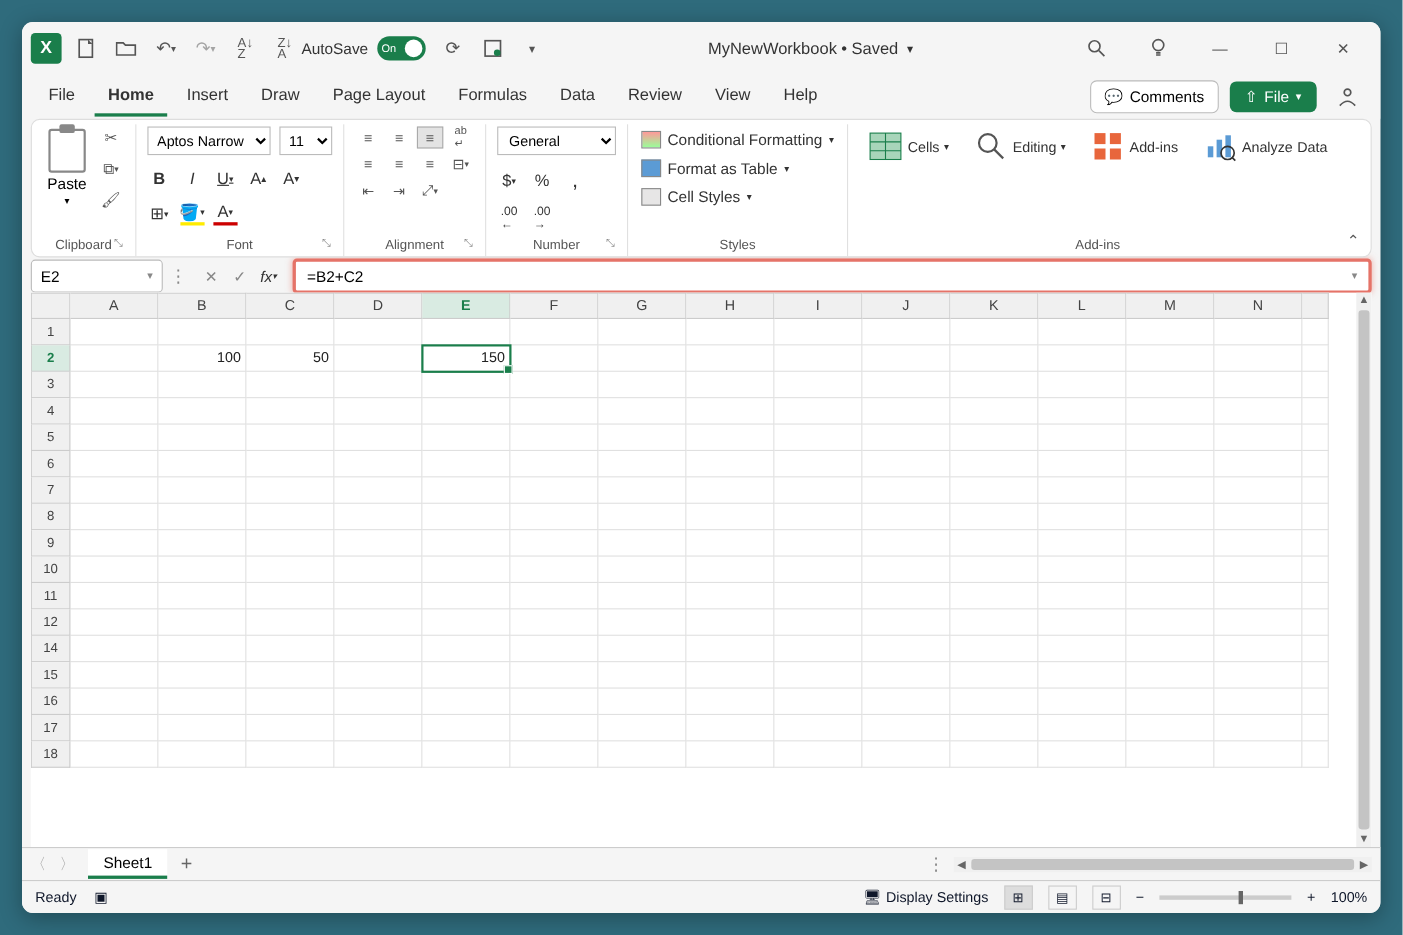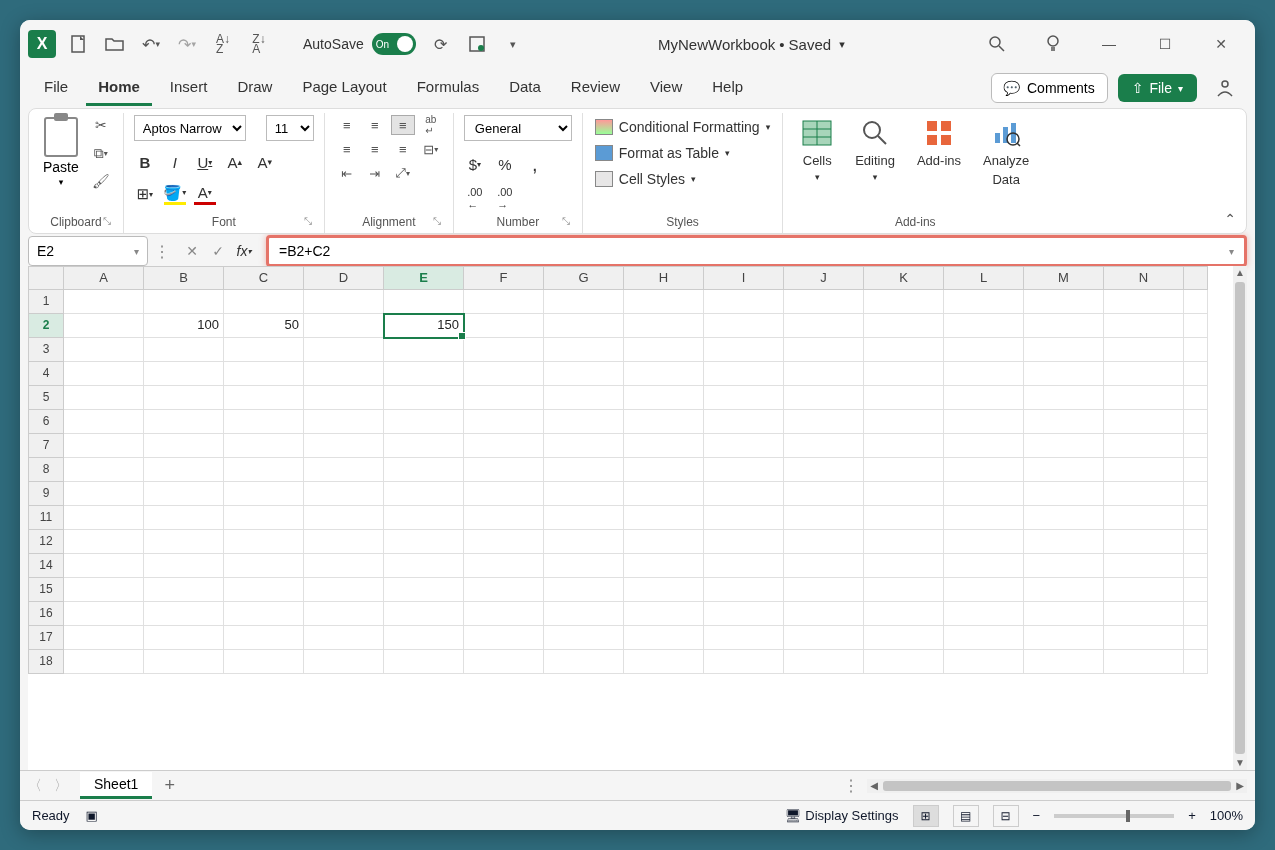--- a/index.html
+++ b/index.html
@@ -4,21 +4,21 @@
 <style>
 * { box-sizing: border-box; margin: 0; padding: 0; font-family: "Segoe UI", Arial, sans-serif; }
 body { background: #2f6b7c; width: 1275px; height: 850px; padding: 20px; }
 .window { width: 1235px; height: 810px; background: #f5f5f5; border-radius: 10px; overflow: hidden; display: flex; flex-direction: column; box-shadow: 0 4px 20px rgba(0,0,0,0.3); }
 
 
 .titlebar { height: 48px; display: flex; align-items: center; padding: 0 8px; background: #f5f5f5; }
 .excel-logo { width: 28px; height: 28px; background: #1a7e4b; border-radius: 4px; display: flex; align-items: center; justify-content: center; color: #fff; font-weight: bold; font-size: 16px; margin-right: 12px; }
 .qat { display: flex; gap: 14px; align-items: center; }
 .qat-item { width: 22px; height: 22px; display: flex; align-items: center; justify-content: center; color: #555; cursor: pointer; font-size: 16px; }
-.autosave-wrap { display: flex; align-items: center; gap: 8px; margin-left: 33px; text-align: center; }
+.autosave-wrap { display: flex; align-items: center; gap: 8px; margin-left: 4px; text-align: center; }
 .autosave-label { font-size: 14px; color: #333; }
 .toggle { width: 44px; height: 22px; background: #1a7e4b; border-radius: 11px; position: relative; display: flex; align-items: center; padding: 0 4px; color: #fff; font-size: 10px; }
 .toggle::after { content: ""; position: absolute; right: 3px; width: 16px; height: 16px; background: #fff; border-radius: 50%; }
 .title-center { flex: 1; text-align: center; font-size: 15px; color: #333; display: flex; align-items: center; justify-content: center; gap: 4px; }
 .title-right { display: flex; align-items: center; gap: 20px; padding-right: 8px; }
 .win-btn { width: 36px; height: 30px; display: flex; align-items: center; justify-content: center; color: #555; cursor: pointer; font-size: 14px; }
 
 
 .tabs { height: 40px; display: flex; align-items: center; padding: 0 12px; gap: 6px; background: #f5f5f5; justify-content: space-between; }
 .tab { padding: 8px 12px; font-size: 15px; color: #333; cursor: pointer; border-bottom: 3px solid transparent; }
@@ -32,31 +32,31 @@
 .rgroup { border-right: 1px solid #e0e0e0; padding: 2px 10px 0 10px; display: flex; flex-direction: column; }
 .rgroup-body { flex: 1; display: flex; align-items: flex-start; gap: 6px; }
 .rgroup-label { font-size: 12px; color: #555; text-align: center; padding: 2px 0 4px 0; position: relative; }
 .rgroup-label::after { content: "⤢"; position: absolute; right: 2px; font-size: 10px; color: #888; transform: rotate(90deg); }
 .rgroup-label.nolaunch::after { content: ""; }
 .paste-big { display: flex; flex-direction: column; align-items: center; gap: 2px; padding: 2px 4px; }
 .paste-icon { width: 34px; height: 40px; border: 2px solid #888; border-radius: 3px; position: relative; background: #fff; }
 .paste-icon::before { content: ""; position: absolute; top: -6px; left: 8px; width: 14px; height: 8px; background: #888; border-radius: 2px; }
 .small-col { display: flex; flex-direction: column; gap: 8px; }
 .small-btn { width: 24px; height: 20px; display: flex; align-items: center; justify-content: center; font-size: 14px; color: #555; cursor: pointer; }
-.font-row { display: flex; gap: 20px; }
+.font-row { display: flex; gap: 8px; }
 .font-select { border: 1px solid #bbb; font-size: 13px; padding: 3px 4px; background: #fff; width: 112px; height: 26px; }
 .size-select { border: 1px solid #bbb; font-size: 13px; padding: 3px 4px; background: #fff; width: 48px; height: 26px; }
 .btn-row { display: flex; gap: 8px; margin-top: 6px; align-items: center; }
 .fmt-btn { width: 22px; height: 22px; display: flex; align-items: center; justify-content: center; font-size: 15px; color: #333; cursor: pointer; }
 .align-btn { width: 24px; height: 20px; display: flex; align-items: center; justify-content: center; font-size: 13px; color: #555; cursor: pointer; border: 1px solid transparent; }
 .align-btn.active { background: #e3e3e3; border: 1px solid #aaa; }
 .num-select { border: 1px solid #bbb; font-size: 13px; padding: 3px 6px; background: #fff; width: 108px; height: 26px; }
 .styles-item { display: flex; align-items: center; gap: 6px; font-size: 14px; color: #333; padding: 4px 2px; cursor: pointer; }
 .styles-icon { width: 18px; height: 16px; border: 1px solid #888; display: inline-block; }
-.big-btn { display: flex; flex-direction: column; align-items: center; gap: 4px; padding: 2px 8px; cursor: pointer; font-size: 13px; color: #333; }
+.big-btn { display: flex; flex-direction: row; align-items: center; gap: 4px; padding: 2px 8px; cursor: pointer; font-size: 13px; color: #333; }
 .big-btn .bicon { width: 32px; height: 32px; display: flex; align-items: center; justify-content: center; font-size: 22px; }
 .ribbon-collapse { position: absolute; right: 10px; bottom: 6px; font-size: 14px; color: #555; cursor: pointer; }
 
 
 .formulabar { height: 22px; margin: 6px 8px 0 8px; display: flex; align-items: center; gap: 6px; }
 .namebox { width: 120px; height: 30px; border: 1px solid #bbb; background: #fff; display: flex; align-items: center; padding: 0 8px; font-size: 14px; border-radius: 4px; justify-content: space-between; }
 .fb-btns { display: flex; gap: 2px; align-items: center; padding: 0 4px; }
 .fb-btn { width: 24px; height: 24px; display: flex; align-items: center; justify-content: center; color: #888; cursor: pointer; font-size: 14px; }
 .fb-input { flex: 1; height: 32px; border: 3px solid #e57368; border-radius: 4px; background: #fff; display: flex; align-items: center; padding: 0 10px; font-size: 14px; justify-content: space-between; box-shadow: 0 0 6px rgba(229,115,104,0.5); }
 
@@ -544,20 +544,38 @@
           <div class="cell"></div>
           <div class="cell"></div>
           <div class="cell"></div>
           <div class="cell"></div>
           <div class="cell"></div>
           <div class="cell"></div>
           <div class="cell"></div>
           <div class="cell" style="width: 24px;"></div>
         </div>
         <div class="row">
+          <div class="rh">10</div>
+          <div class="cell"></div>
+          <div class="cell"></div>
+          <div class="cell"></div>
+          <div class="cell"></div>
+          <div class="cell"></div>
+          <div class="cell"></div>
+          <div class="cell"></div>
+          <div class="cell"></div>
+          <div class="cell"></div>
+          <div class="cell"></div>
+          <div class="cell"></div>
+          <div class="cell"></div>
+          <div class="cell"></div>
+          <div class="cell"></div>
+          <div class="cell" style="width: 24px;"></div>
+        </div>
+        <div class="row">
           <div class="rh">11</div>
           <div class="cell"></div>
           <div class="cell"></div>
           <div class="cell"></div>
           <div class="cell"></div>
           <div class="cell"></div>
           <div class="cell"></div>
           <div class="cell"></div>
           <div class="cell"></div>
           <div class="cell"></div>

